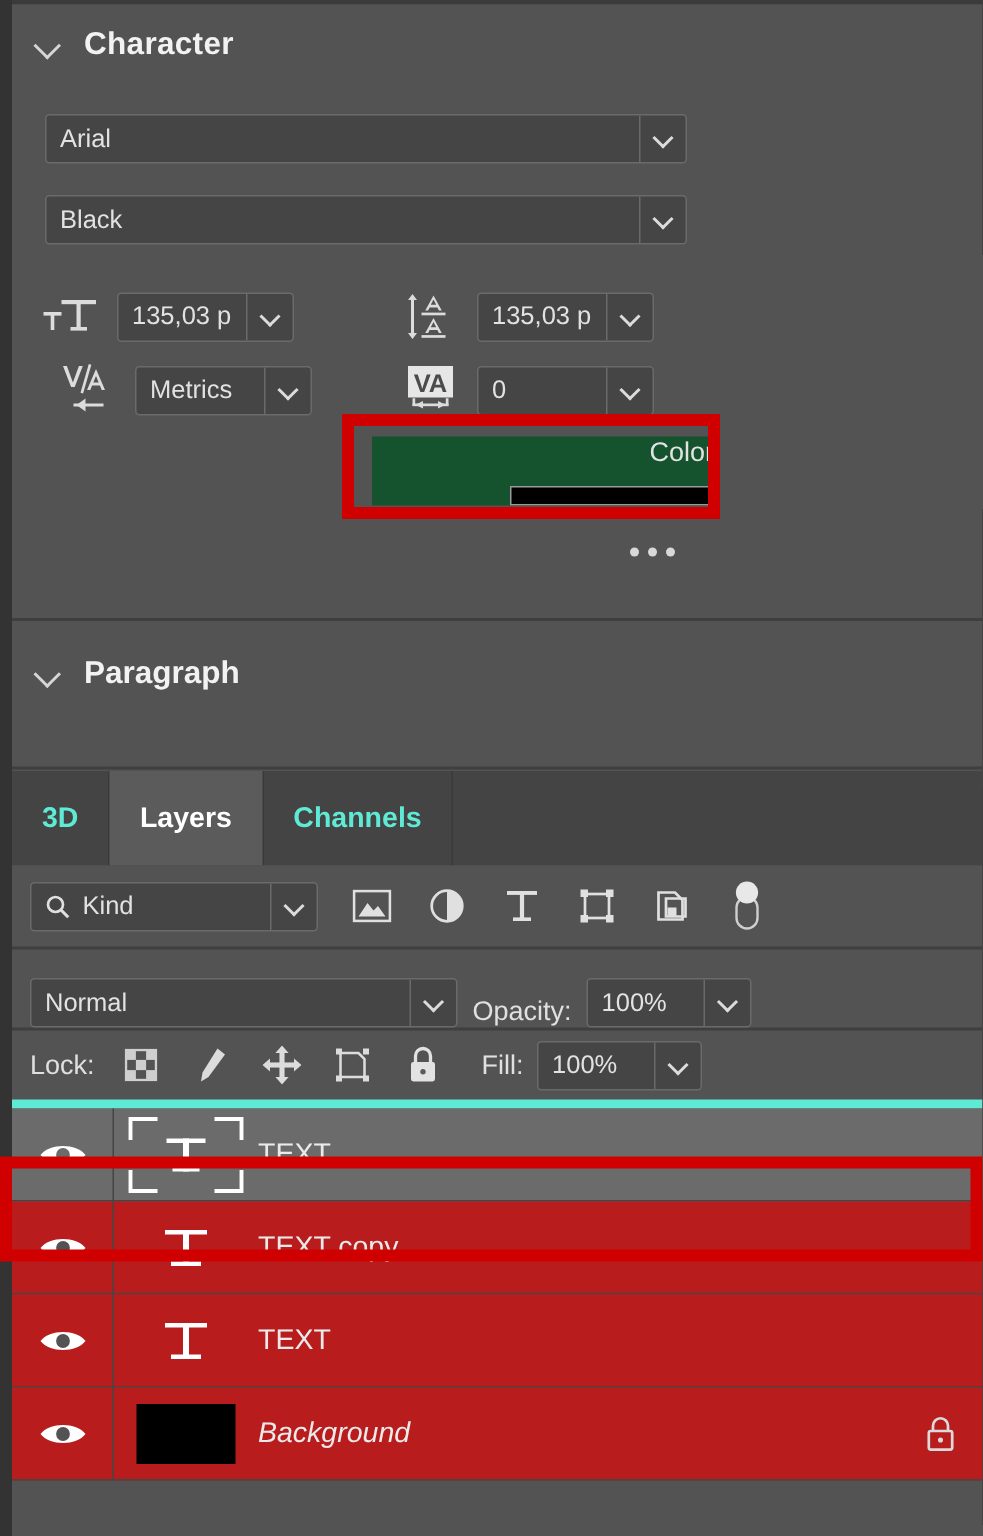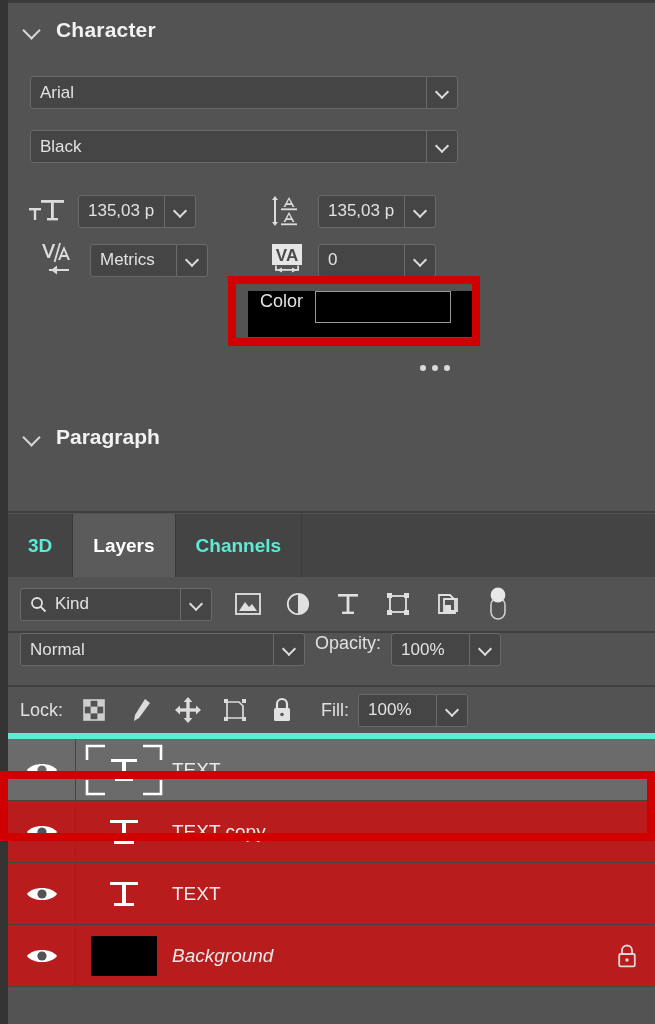--- a/index.html
+++ b/index.html
@@ -88,23 +88,24 @@
   .metric-icon {
     width: 42px; height: 38px; flex: none;
     display: flex; align-items: center; justify-content: center;
   }
   .metric-field { width: 118px; }
 
   
   #color-row {
     position: absolute; left: 240px; top: 288px;
     width: 228px; height: 46px;
-    display: flex; align-items: flex-start; gap: 12px;
+    display: flex; align-items: flex-end; gap: 12px;
     padding-left: 12px;
-    background: #000000;
+    background: #14532d;
+    flex-direction: column;
   }
   #color-label { font-size: 18px; color: #e2e2e2; }
   #color-swatch {
     width: 136px; height: 32px;
     background: #000000;
     border: 1px solid #9a9a9a;
   }
   .annot-red {
     position: absolute;
     border: 8px solid #d10000;
@@ -116,21 +117,21 @@
     position: absolute; left: 412px; top: 362px;
     display: flex; gap: 6px;
   }
   #char-more i { width: 6px; height: 6px; border-radius: 50%; background: #d8d8d8; display: block; }
 
   .divider {
     position: absolute; left: 8px; width: 647px; height: 2px;
     background: #3f3f3f;
   }
 
-  #paragraph-panel { top: 402px; height: 112px; overflow: hidden; text-align: center; }
+  #paragraph-panel { top: 414px; height: 112px; overflow: hidden; text-align: center; }
   #paragraph-header {
     display: flex; align-items: center;
     height: 70px; padding-left: 14px;
     font-size: 21px; font-weight: bold; color: #f2f2f2;
   }
 
   
   #tab-bar {
     position: absolute; left: 8px; top: 514px;
     width: 647px; height: 63px;
@@ -156,21 +157,21 @@
     display: flex; align-items: center;
     height: 56px; padding: 0 12px;
     border-bottom: 2px solid #3f3f3f;
   }
   #kind-field { width: 192px; }
   #kind-field .val { gap: 8px; }
   .filter-icons { display: flex; align-items: center; gap: 22px; margin-left: 22px; }
   .filter-icons .ficon { width: 28px; height: 30px; display: flex; align-items: center; justify-content: center; }
 
   #blend-row {
-    display: flex; align-items: flex-start; gap: 10px;
+    display: flex; align-items: flex-end; gap: 10px;
     height: 54px; padding: 0 12px;
     border-bottom: 2px solid #3f3f3f;
   }
   #blend-field { width: 285px; }
   .inline-label { font-size: 18px; color: #e0e0e0; white-space: nowrap; }
   #opacity-field { width: 110px; }
 
   #lock-row {
     display: flex; align-items: center; gap: 0;
     height: 52px; padding: 0 12px;

